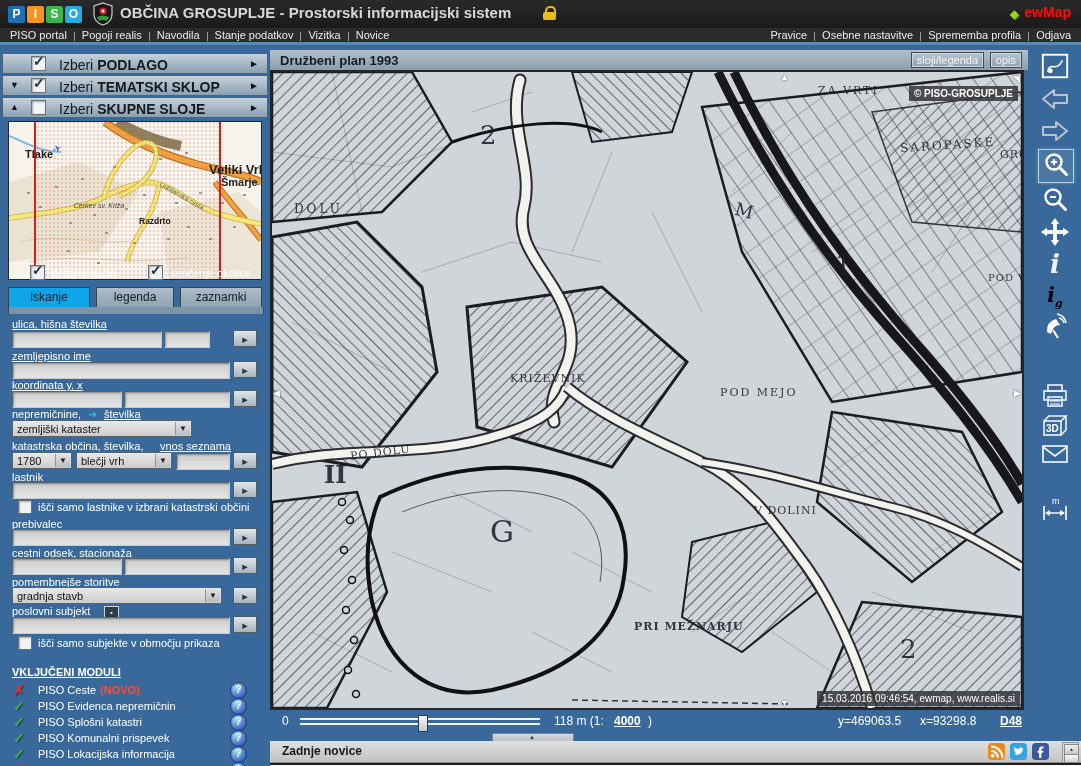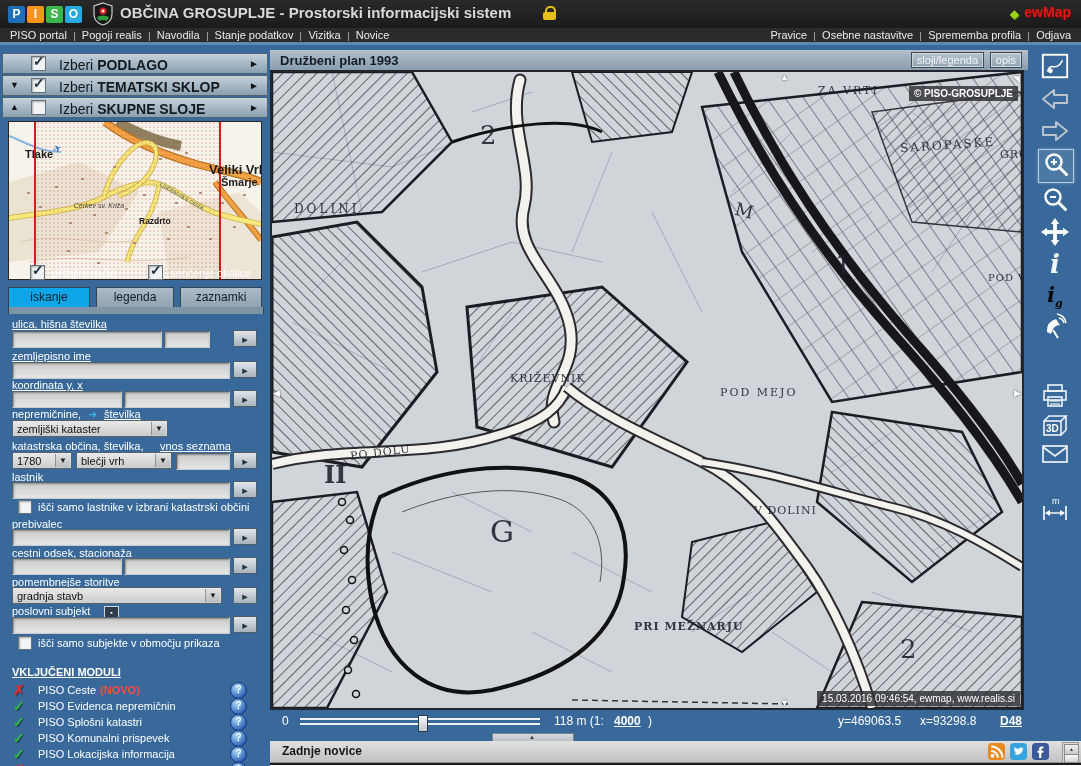--- a/index.html
+++ b/index.html
@@ -228,21 +228,21 @@
   <button class="gobtn" style="left:233px;top:316px">▸</button>
 
   <span class="lbl u" style="left:12px;top:334px">koordinata y, x</span>
   <input class="inp" style="left: 12px; top: 346px; width: 102px;">
   <input class="inp" style="left: 124px; top: 346px; width: 98px;">
   <button class="gobtn" style="left:233px;top:345px">▸</button>
 
   <span class="lbl" style="left:12px;top:363px">nepremičnine,</span>
   <span class="abs" style="left:88px;top:363px;color:#37b2e8;font-size:11px">➜</span>
   <span class="lbl u" style="left:104px;top:363px">številka</span>
-  <div class="sel" style="left:12px;top:375px;width:156px">
+  <div class="sel" style="left:12px;top:375px;width:180px">
     <span>zemljiški kataster</span><span class="ar">▼</span>
   </div>
 
   <span class="lbl" style="left:12px;top:395px">katastrska občina, številka,</span>
   <span class="lbl u" style="left:160px;top:395px">vnos seznama</span>
   <div class="sel" style="left:12px;top:407px;width:60px">
     <span>1780</span><span class="ar">▼</span>
   </div>
   <div class="sel" style="left:76px;top:407px;width:96px">
     <span>blečji vrh</span><span class="ar">▼</span>
@@ -391,21 +391,21 @@
       <circle cx="76" cy="598" r="3.5"></circle>
         <circle cx="84" cy="622" r="3.5"></circle>
     </g>
     <line x1="300" y1="628" x2="520" y2="632" stroke="#333" stroke-width="1.5" stroke-dasharray="6 4"></line>
   </svg>
 
   
   <span class="maplbl" style="left:546px;top:12px;font-size:11px;letter-spacing:2px">ZA VRTI</span>
   <span class="maplbl" style="left:628px;top:66px;font-size:12px;letter-spacing:2px;transform:rotate(-4deg)">SAROPASKE</span>
   <span class="maplbl" style="left:728px;top:76px;font-size:11px;letter-spacing:1px">GRO</span>
-  <span class="maplbl" style="left:22px;top:130px;font-size:12px;letter-spacing:3px">DOLINI</span>
+  <span class="maplbl" style="left:22px;top:130px;font-size:12px;letter-spacing:3px">DOLU</span>
   <span class="maplbl" style="left:208px;top:48px;font-size:26px">2</span>
   <span class="maplbl" style="left:463px;top:128px;font-size:18px;transform:rotate(14deg)">M</span>
   <span class="maplbl" style="left:563px;top:178px;font-size:26px">1</span>
   <span class="maplbl" style="left:716px;top:200px;font-size:10px;letter-spacing:1px">POD VRHOM</span>
   <span class="maplbl" style="left:238px;top:300px;font-size:11px;letter-spacing:1px">KRIŽEVNIK</span>
   <span class="maplbl" style="left:448px;top:314px;font-size:11px;letter-spacing:2px">POD MEJO</span>
   <span class="maplbl" style="left:78px;top:374px;font-size:11px;letter-spacing:1px;transform:rotate(-7deg)">PO DOLU</span>
   <span class="maplbl" style="left:52px;top:388px;font-size:24px;font-weight:bold">II</span>
   <span class="maplbl" style="left:218px;top:442px;font-size:30px">G</span>
   <span class="maplbl" style="left:482px;top:432px;font-size:11px;letter-spacing:1px">V DOLINI</span>

